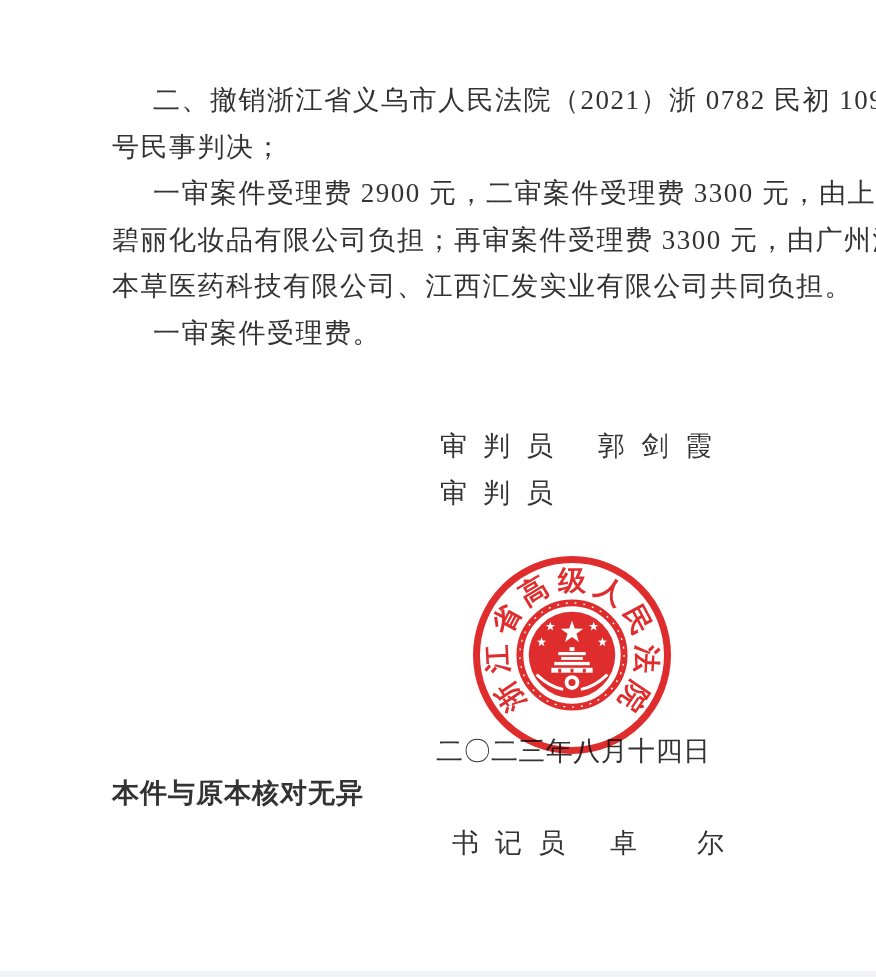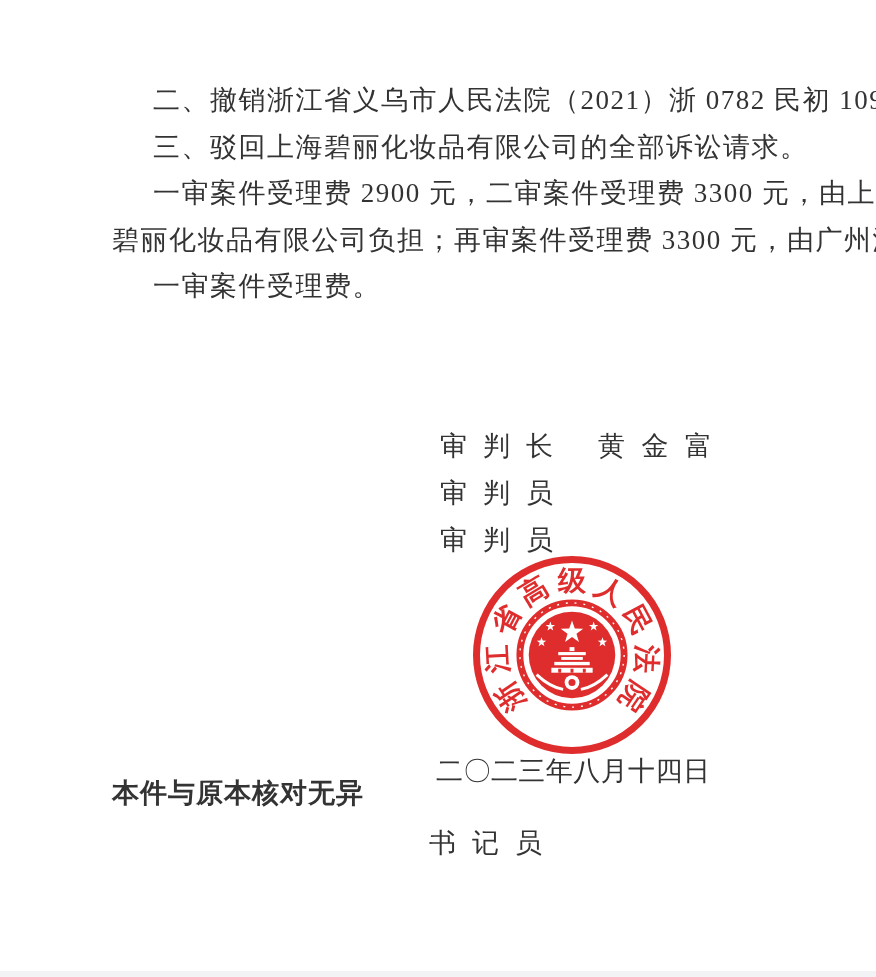--- a/index.html
+++ b/index.html
@@ -27,31 +27,30 @@
   .sig-row{display:flex;align-items:center;height:47px;font-size:27px;}
   .sig-role{display:inline-block;width:113px;text-align-last:justify;text-align:justify;}
   .sig-name{display:inline-block;width:114px;margin-left:45px;text-align-last:justify;text-align:justify;}
 
   
   .date-line{
     position:absolute;left:436px;top:731px;width:274px;
     font-size:27px;line-height:40px;
     text-align:justify;text-align-last:justify;
     z-index:1;
-    margin-top:20px;
   }
 
   
   .attestation{
     position:absolute;left:112px;top:773px;
     font-size:27px;line-height:40px;letter-spacing:1px;font-weight:bold;
   }
 
   
-  .clerk-row{position:absolute;left:429px;top:819px;display:flex;align-items:center;height:47px;font-size:27px;}
+  .clerk-row{position:absolute;left:452px;top:819px;display:flex;align-items:center;height:47px;font-size:27px;}
 
   
   .seal{
     position:absolute;left:473px;top:556px;width:198px;height:198px;
     border:7px solid #dd1f1f;border-radius:50%;
     box-sizing:border-box;
     z-index:3;
     opacity:0.94;
     mix-blend-mode:multiply;
   }
@@ -67,45 +66,44 @@
   
   .bottom-strip{position:absolute;left:0;bottom:0;width:100%;height:6px;background:#f2f3f5;}
 </style>
 </head>
 <body>
 
 <div class="page">
 
   <main class="body-text">
     <p class="indent">二、撤销浙江省义乌市人民法院（2021）浙 0782 民初 10924</p>
-    <p class="indent">三、驳回上海碧丽化妆品有限公司的全部诉讼请求。</p>
+    <p>号民事判决；</p>
     <p class="indent">一审案件受理费 2900 元，二审案件受理费 3300 元，由上海</p>
     <p>碧丽化妆品有限公司负担；再审案件受理费 3300 元，由广州汤臣</p>
+    <p>本草医药科技有限公司、江西汇发实业有限公司共同负担。</p>
     <p class="indent">一审案件受理费。</p>
   </main>
 
   <section class="signatures">
     <div class="sig-row">
-      <span class="sig-role">审判长</span>
-      <span class="sig-name">黄金富</span>
-    </div>
-    <div class="sig-row">
       <span class="sig-role">审判员</span>
+      <span class="sig-name">郭剑霞</span>
     </div>
     <div class="sig-row">
       <span class="sig-role">审判员</span>
     </div>
   </section>
 
   <div class="date-line">二〇二三年八月十四日</div>
 
   <div class="attestation">本件与原本核对无异</div>
 
   <div class="clerk-row">
     <span class="sig-role">书记员</span>
+    <span class="sig-name">卓尔</span>
   </div>
 
   <div class="seal">
     <svg class="seal-emblem" viewBox="-60 -60 120 120" xmlns="http://www.w3.org/2000/svg">
       <defs>
         <path id="star" d="M0,-12 L2.82,-3.88 L11.41,-3.71 L4.57,1.48 L7.05,9.71 L0,4.8 L-7.05,9.71 L-4.57,1.48 L-11.41,-3.71 L-2.82,-3.88 Z"></path>
       </defs>
 
       <circle r="53" fill="none" stroke="#dd1f1f" stroke-width="7"></circle>
       <circle r="53" fill="none" stroke="#ffffff" stroke-width="1.4" stroke-dasharray="2 7"></circle>

